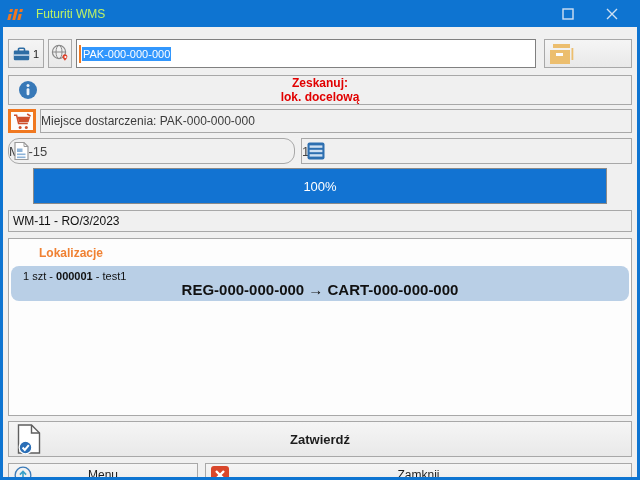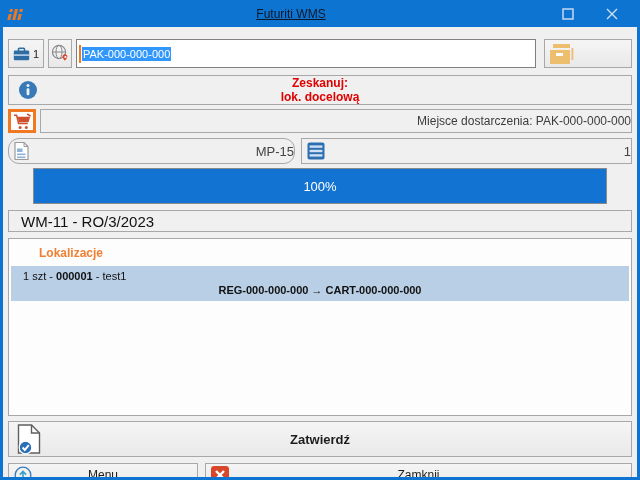--- a/index.html
+++ b/index.html
@@ -15,29 +15,29 @@
   }
   
   .titlebar {
     height: 27px; margin: 0 -3px;      
     background: #0e74d1;
     display: flex; align-items: center;
     color: #fff; font-size: 12px;
     padding: 0 6px;
   }
   .titlebar .logo { width: 30px; display:flex; align-items:center; }
-  .titlebar .title { flex: 1; text-align: center; color:#0f172a;text-decoration:underline; }
+  .titlebar .title { flex: 1; text-align: left; color:#bef264; }
   .tb-btn { width: 44px; height: 27px; display:flex; align-items:center; justify-content:center; cursor: default; }
   .tb-btn svg { display:block; }
   
   .content { padding: 0 5px; }
   .row { display: flex; }
   .panel {
     border: 1px solid #a8a8a8; background: #f0f0f0;
-    display: flex; align-items: center; justify-content: flex-end;
+    display: flex; align-items: center; justify-content: flex-start;
     font-size: 12px; color: #3c3c3c;
     position: relative;
   }
   .btn {
     border: 1px solid #a8a8a8;
     background: linear-gradient(#f5f5f5, #e9e9e9);
     display: flex; align-items: center; justify-content: center;
     font-size: 12px; color: #1d1d1d;
     position: relative;
   }
@@ -72,34 +72,34 @@
   .progress {
     flex: 1; border: 1px solid #8a8a8a; background: #e4e4e4; position: relative;
   }
   .progress .fill { position: absolute; inset: 0; width: 100%; background: #1273d2; }
   .progress .plabel {
     position: absolute; inset: 0; display: flex; align-items: center; justify-content: center;
     color: #fff; font-size: 13px;
   }
   
   .row6 { margin-top: 6px; height: 22px; }
-  .doc-panel { flex: 1; justify-content: flex-start; padding-left: 12px; font-size: 15px; color: #111; }
+  .doc-panel { flex: 1; justify-content: flex-start; padding-left: 4px; font-size: 12px; color: #111; }
   
   .listbox {
     margin-top: 6px; height: 178px;
     border: 1px solid #a8a8a8; background: #fdfdfd;
     overflow: hidden;
   }
   .list-header { padding: 7px 0 6px 30px; color: #f08132; font-weight: bold; font-size: 12px; }
   .list-item {
-    margin: 0 2px; background: #b9cfe6; padding: 3px 0 4px 0; cursor: default;
+    margin: 0 2px; background: #b9cfe6; padding: 3px 0 4px 0; cursor: default; border-radius: 8px;
   }
   .list-item .l1 { font-size: 11px; color: #111; padding-left: 12px; line-height: 14px; }
   .list-item .l1 b { font-weight: bold; }
-  .list-item .l2 { font-size: 11px; color: #111; font-weight: bold; text-align: center; line-height: 14px; }
+  .list-item .l2 { font-size: 15px; color: #111; font-weight: bold; text-align: center; line-height: 14px; }
   
   .confirm-btn { margin-top: 5px; height: 36px; width: 100%; font-size: 13px; font-weight: bold; }
   
   .toolbar { margin-top: 6px; height: 38px; gap: 7px; }
   .toolbar .btn { height: 24px; }
   .tb-menu { flex: 0 0 190px; }
   .tb-loc  { flex: 0 0 186px; }
   .tb-close { flex: 1; }
 </style>
 </head>

